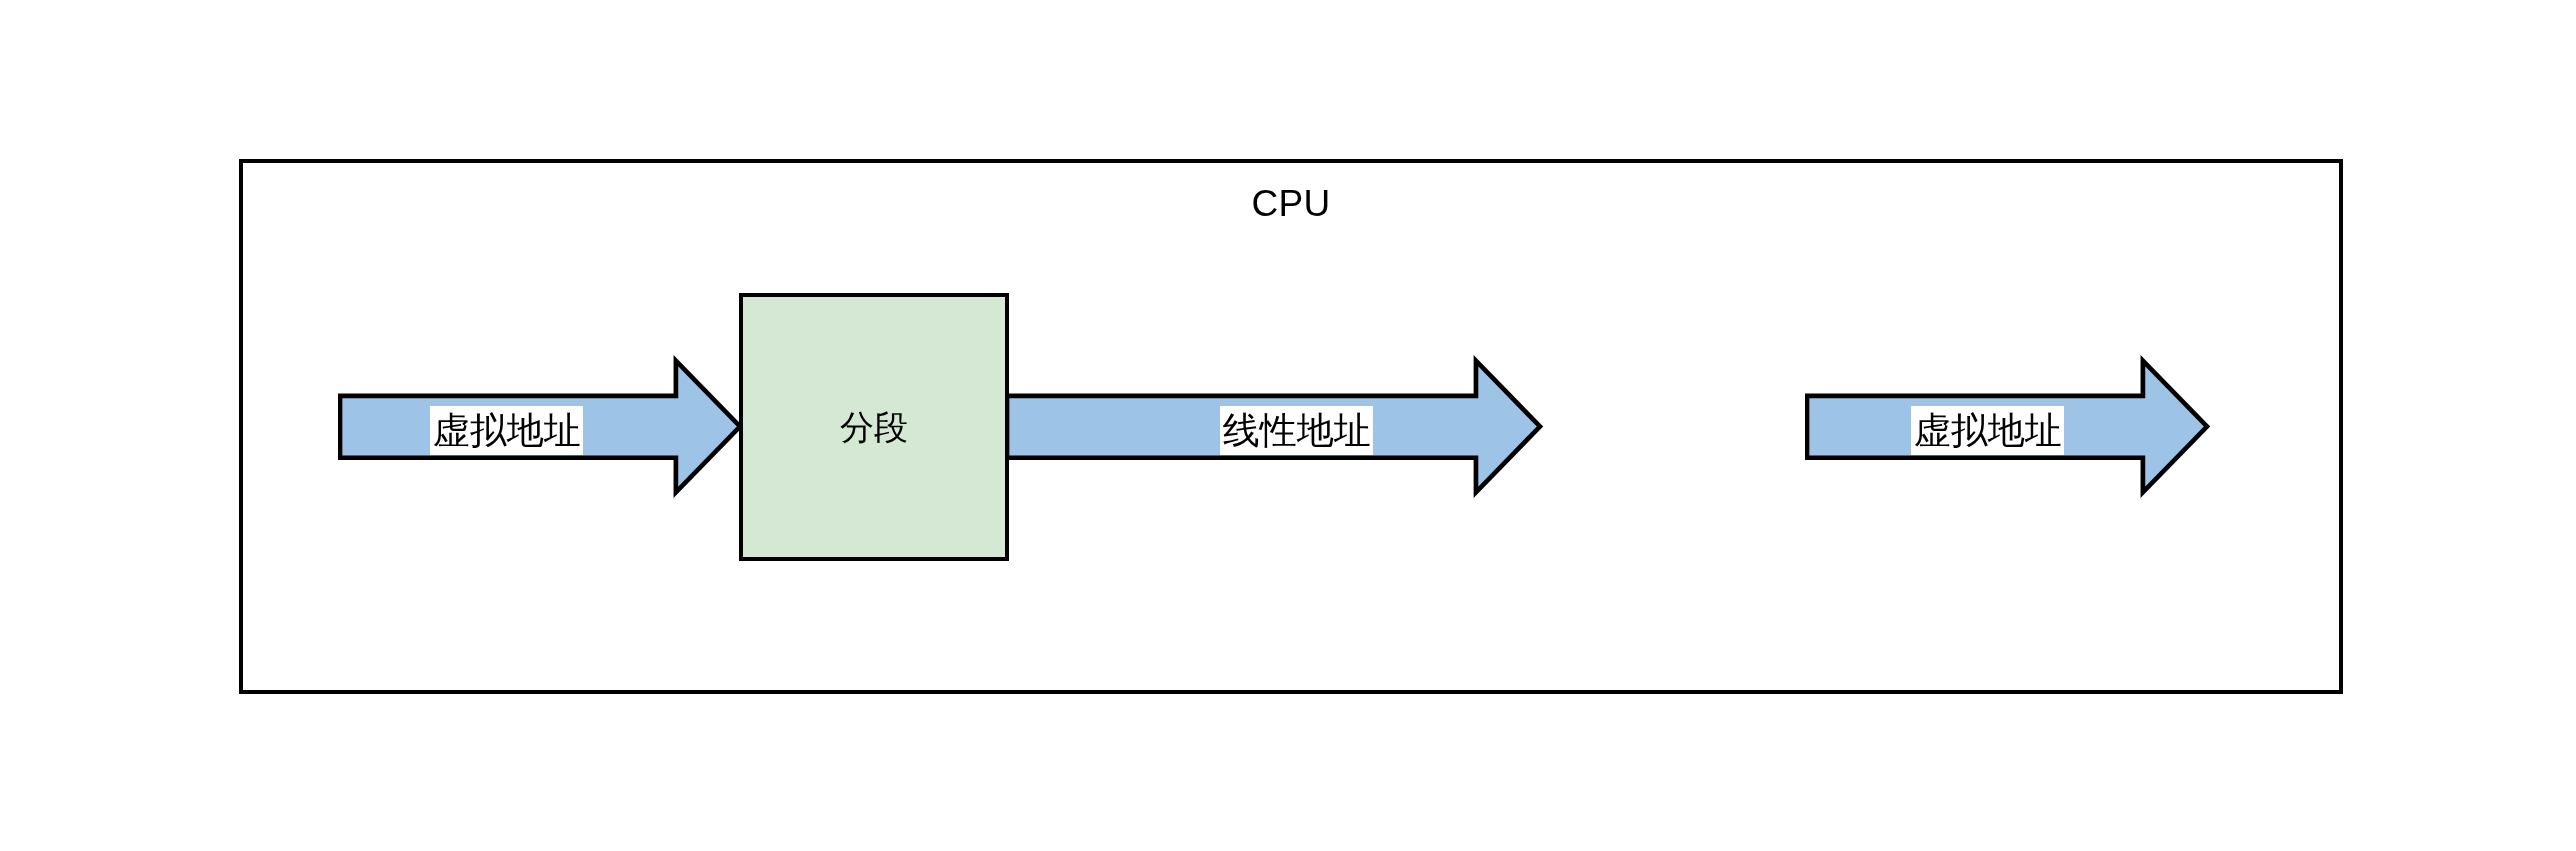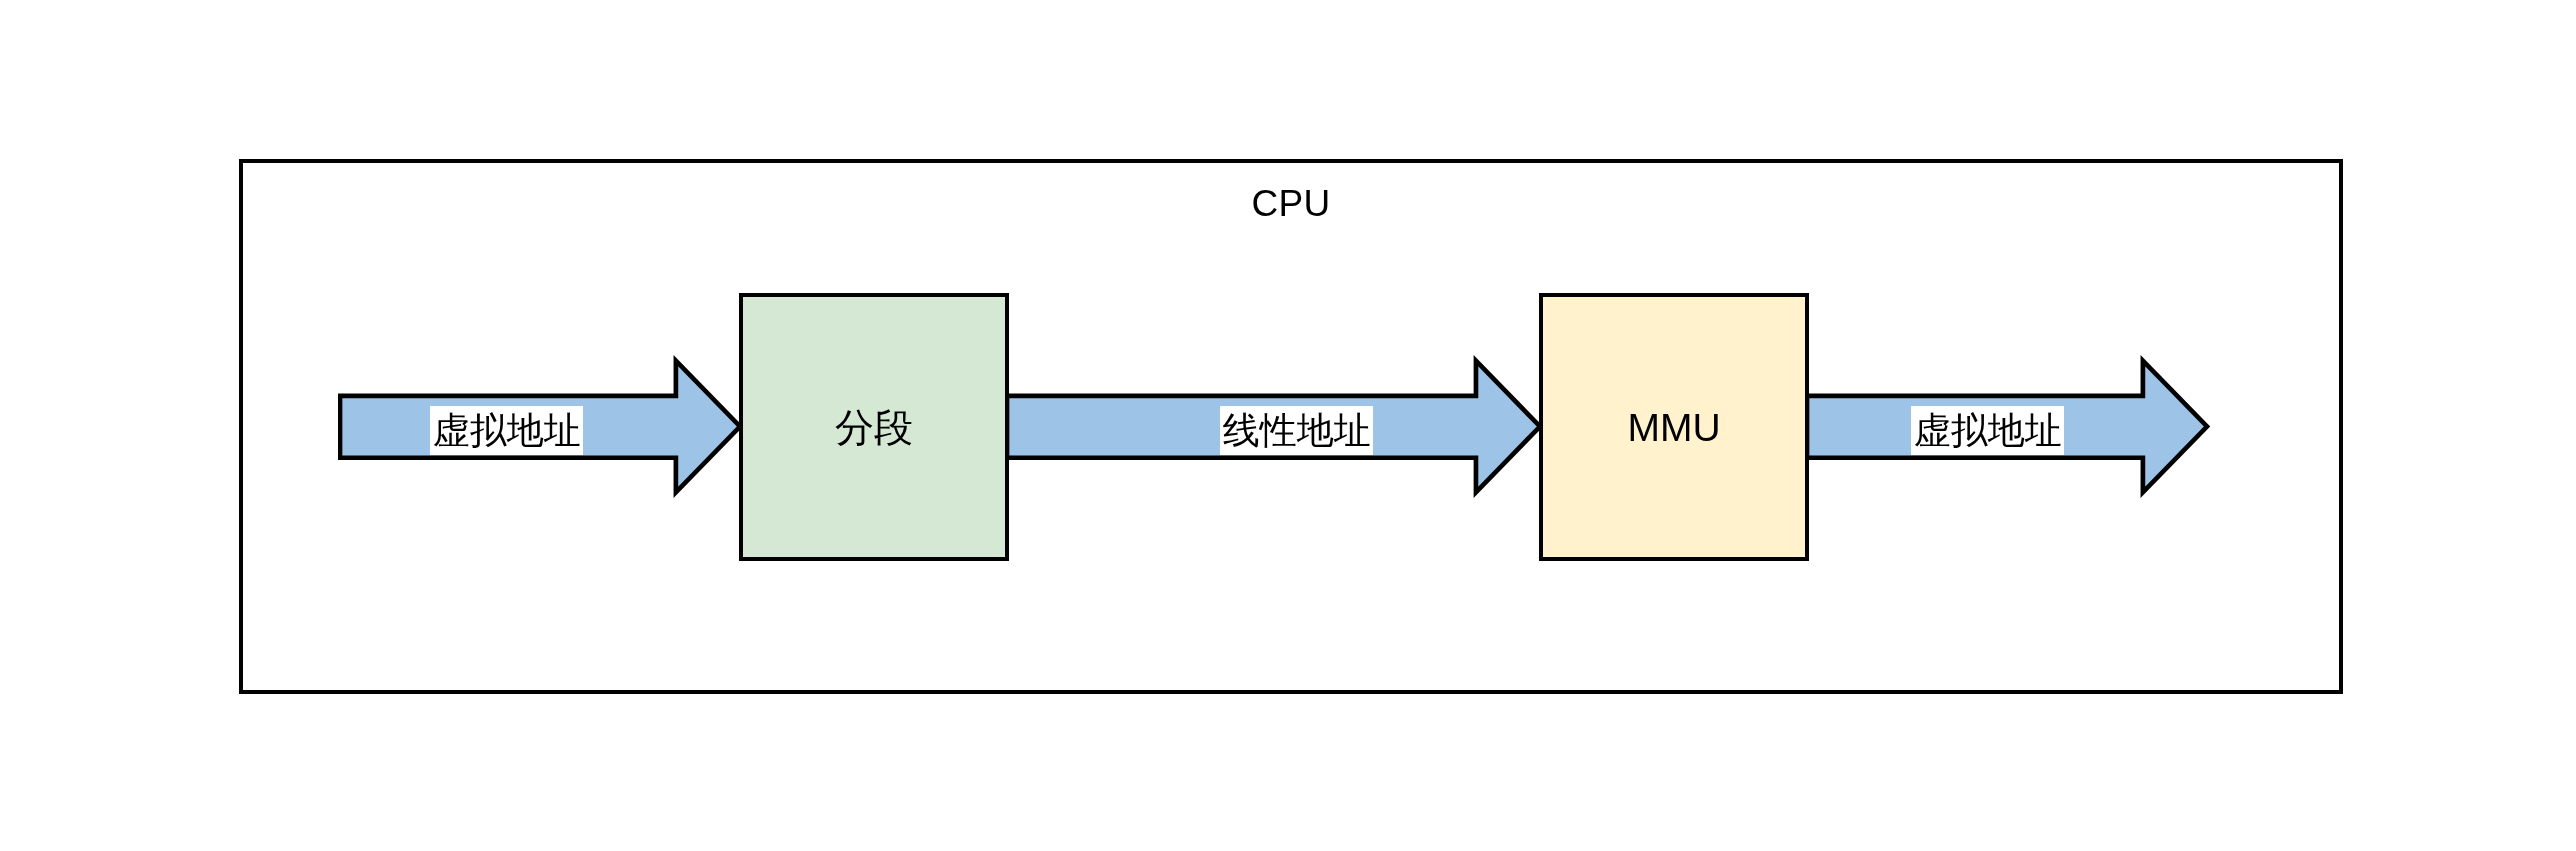--- a/index.html
+++ b/index.html
@@ -47,21 +47,21 @@
   
   .proc-box {
     position: absolute;
     box-sizing: border-box;
     border: 4px solid #000000;
     display: flex;
     align-items: center;
     justify-content: center;
   }
   .proc-label {
-    font-size: 39px;
+    font-size: 34px;
     line-height: 41px;
     color: #000000;
     white-space: nowrap;
   }
   #box-segmentation {
     left: 739px;
     top: 293px;
     width: 270px;
     height: 268px;
     background: #d5e8d4;
@@ -132,18 +132,15 @@
     <svg viewBox="0 0 608 218" preserveAspectRatio="none">
       <polygon points="3,63 506,63 506,10 602,109 506,208 506,156 3,156" fill="#9dc3e6" stroke="#000000" stroke-width="7" stroke-linejoin="miter"></polygon>
     </svg>
   </div>
   <div class="arrow-label" id="label-physical">虚拟地址</div>
 
   <div class="proc-box" id="box-segmentation">
     <span class="proc-label">分段</span>
   </div>
 
-  <div class="proc-box" id="box-mmu">
-    <span class="proc-label">MMU</span>
-  </div>
 
 </div>
 
 
 </body></html>

